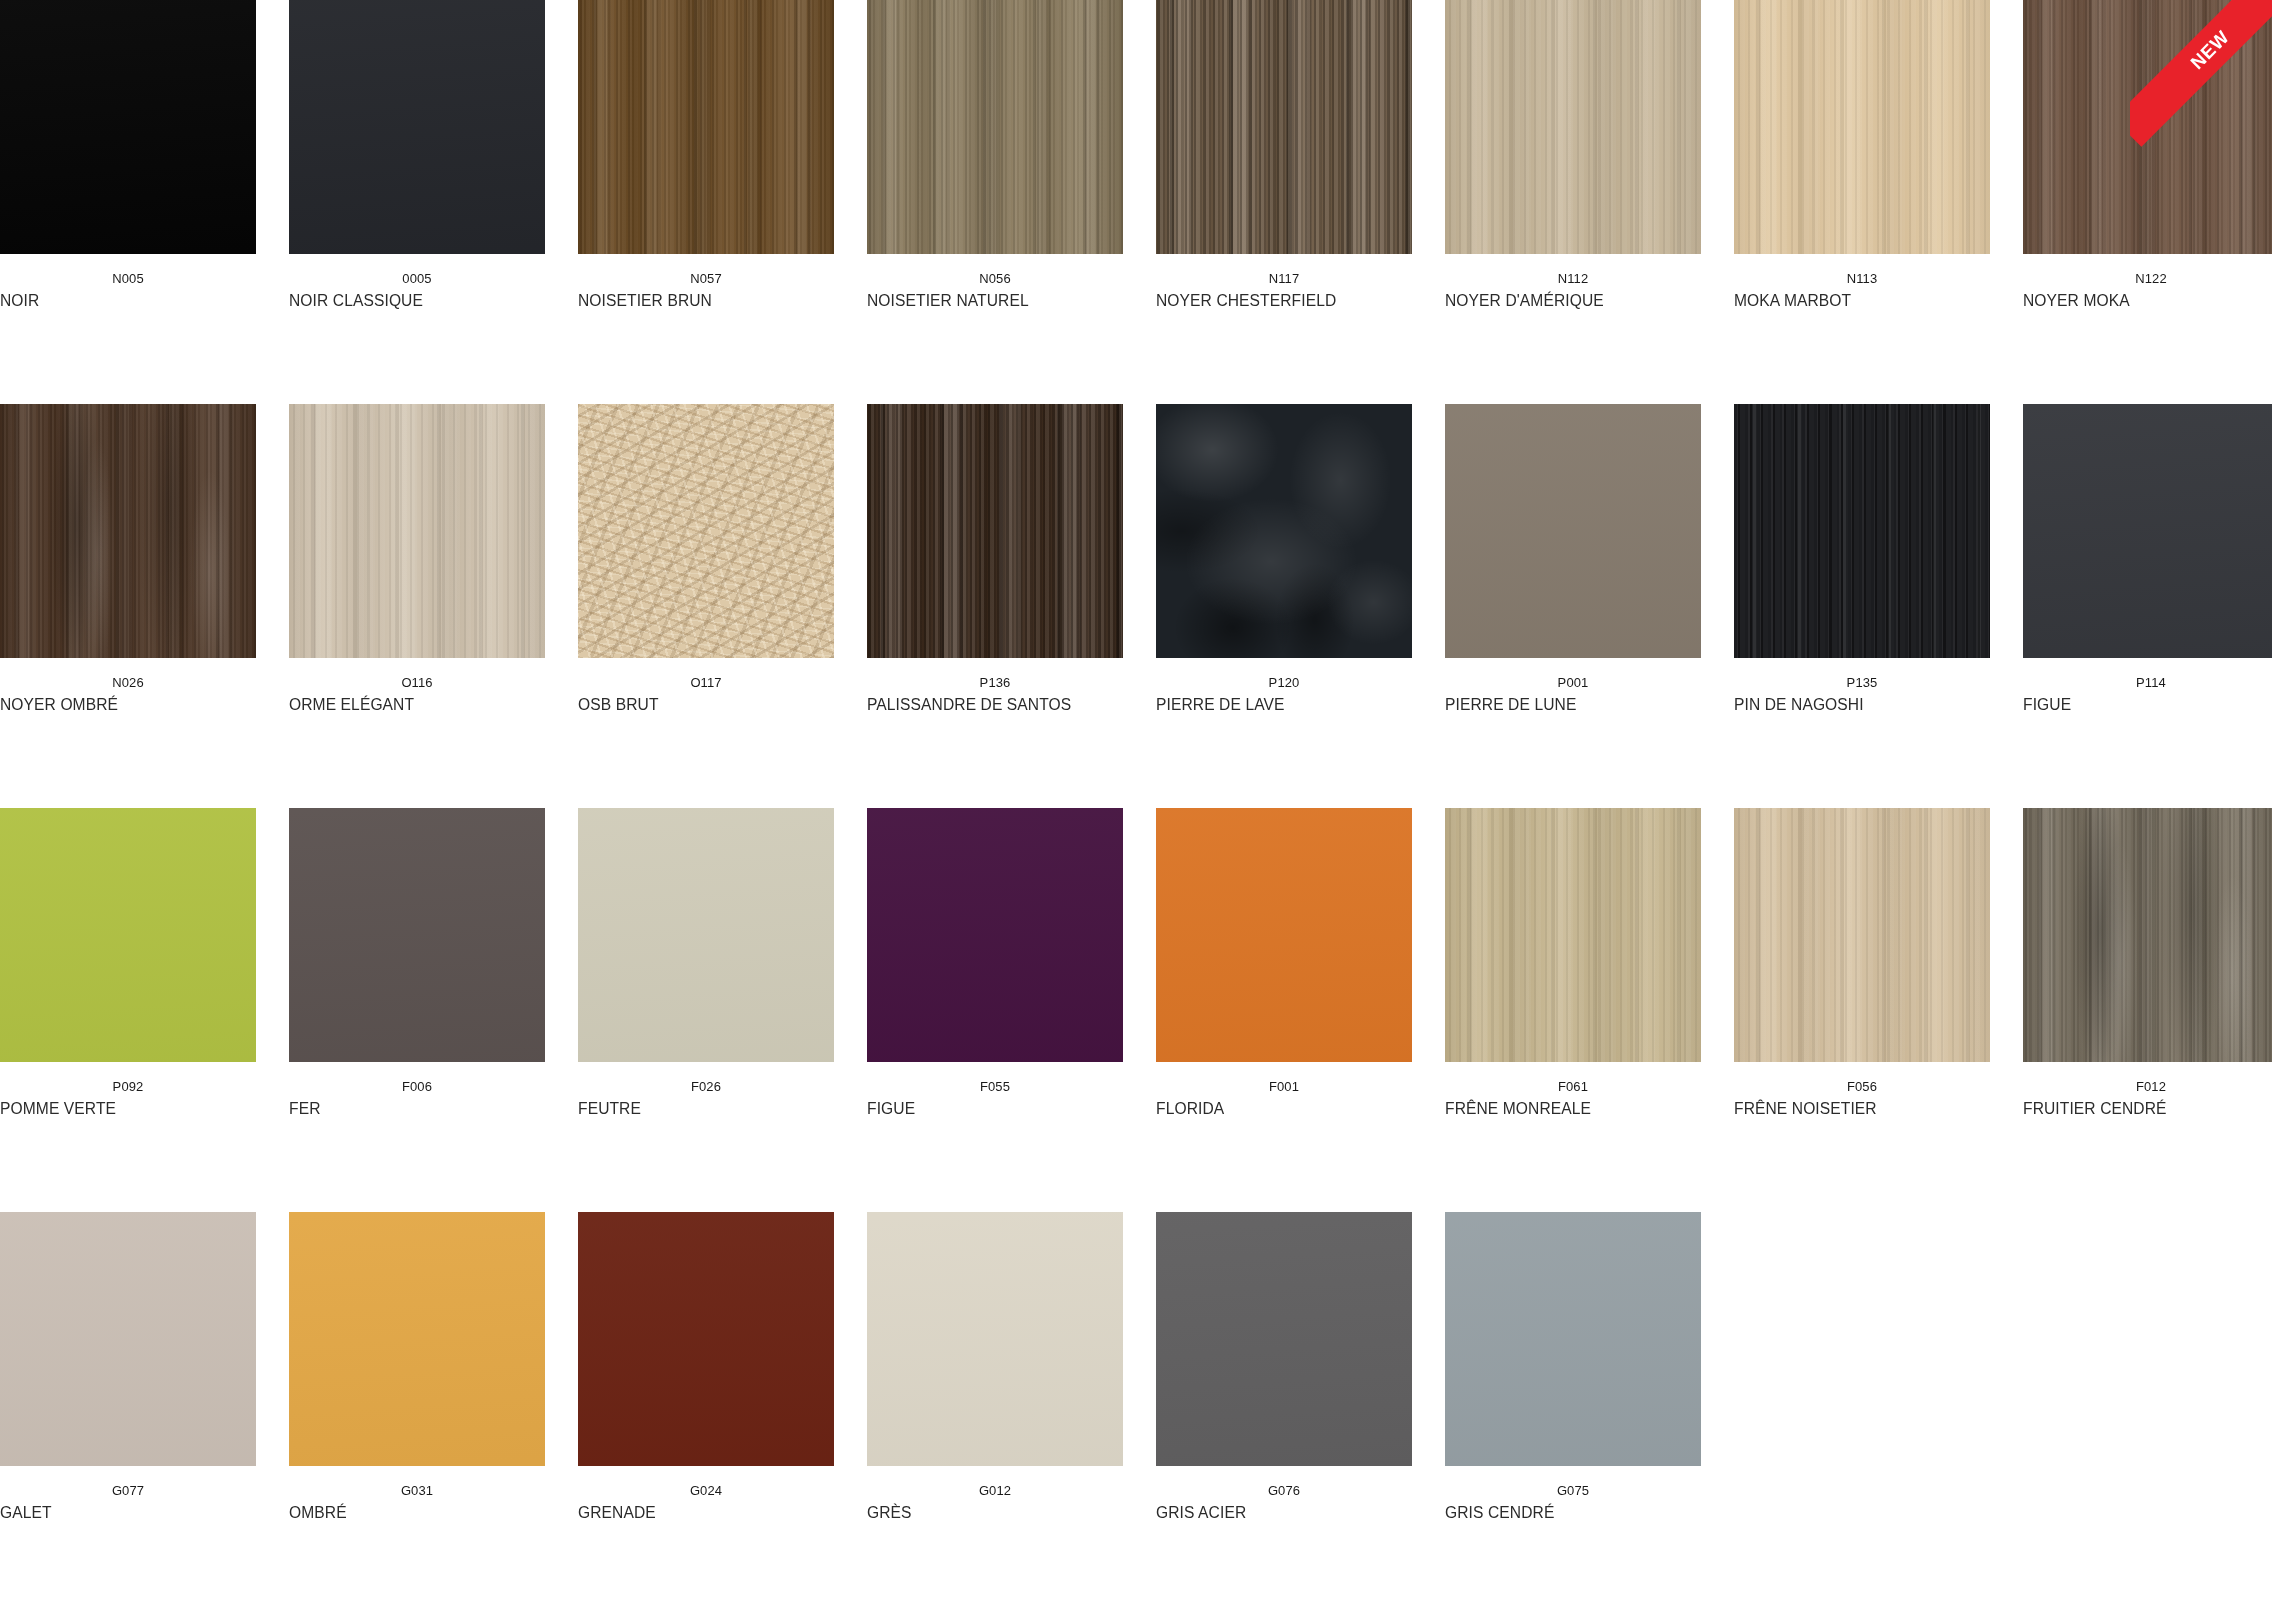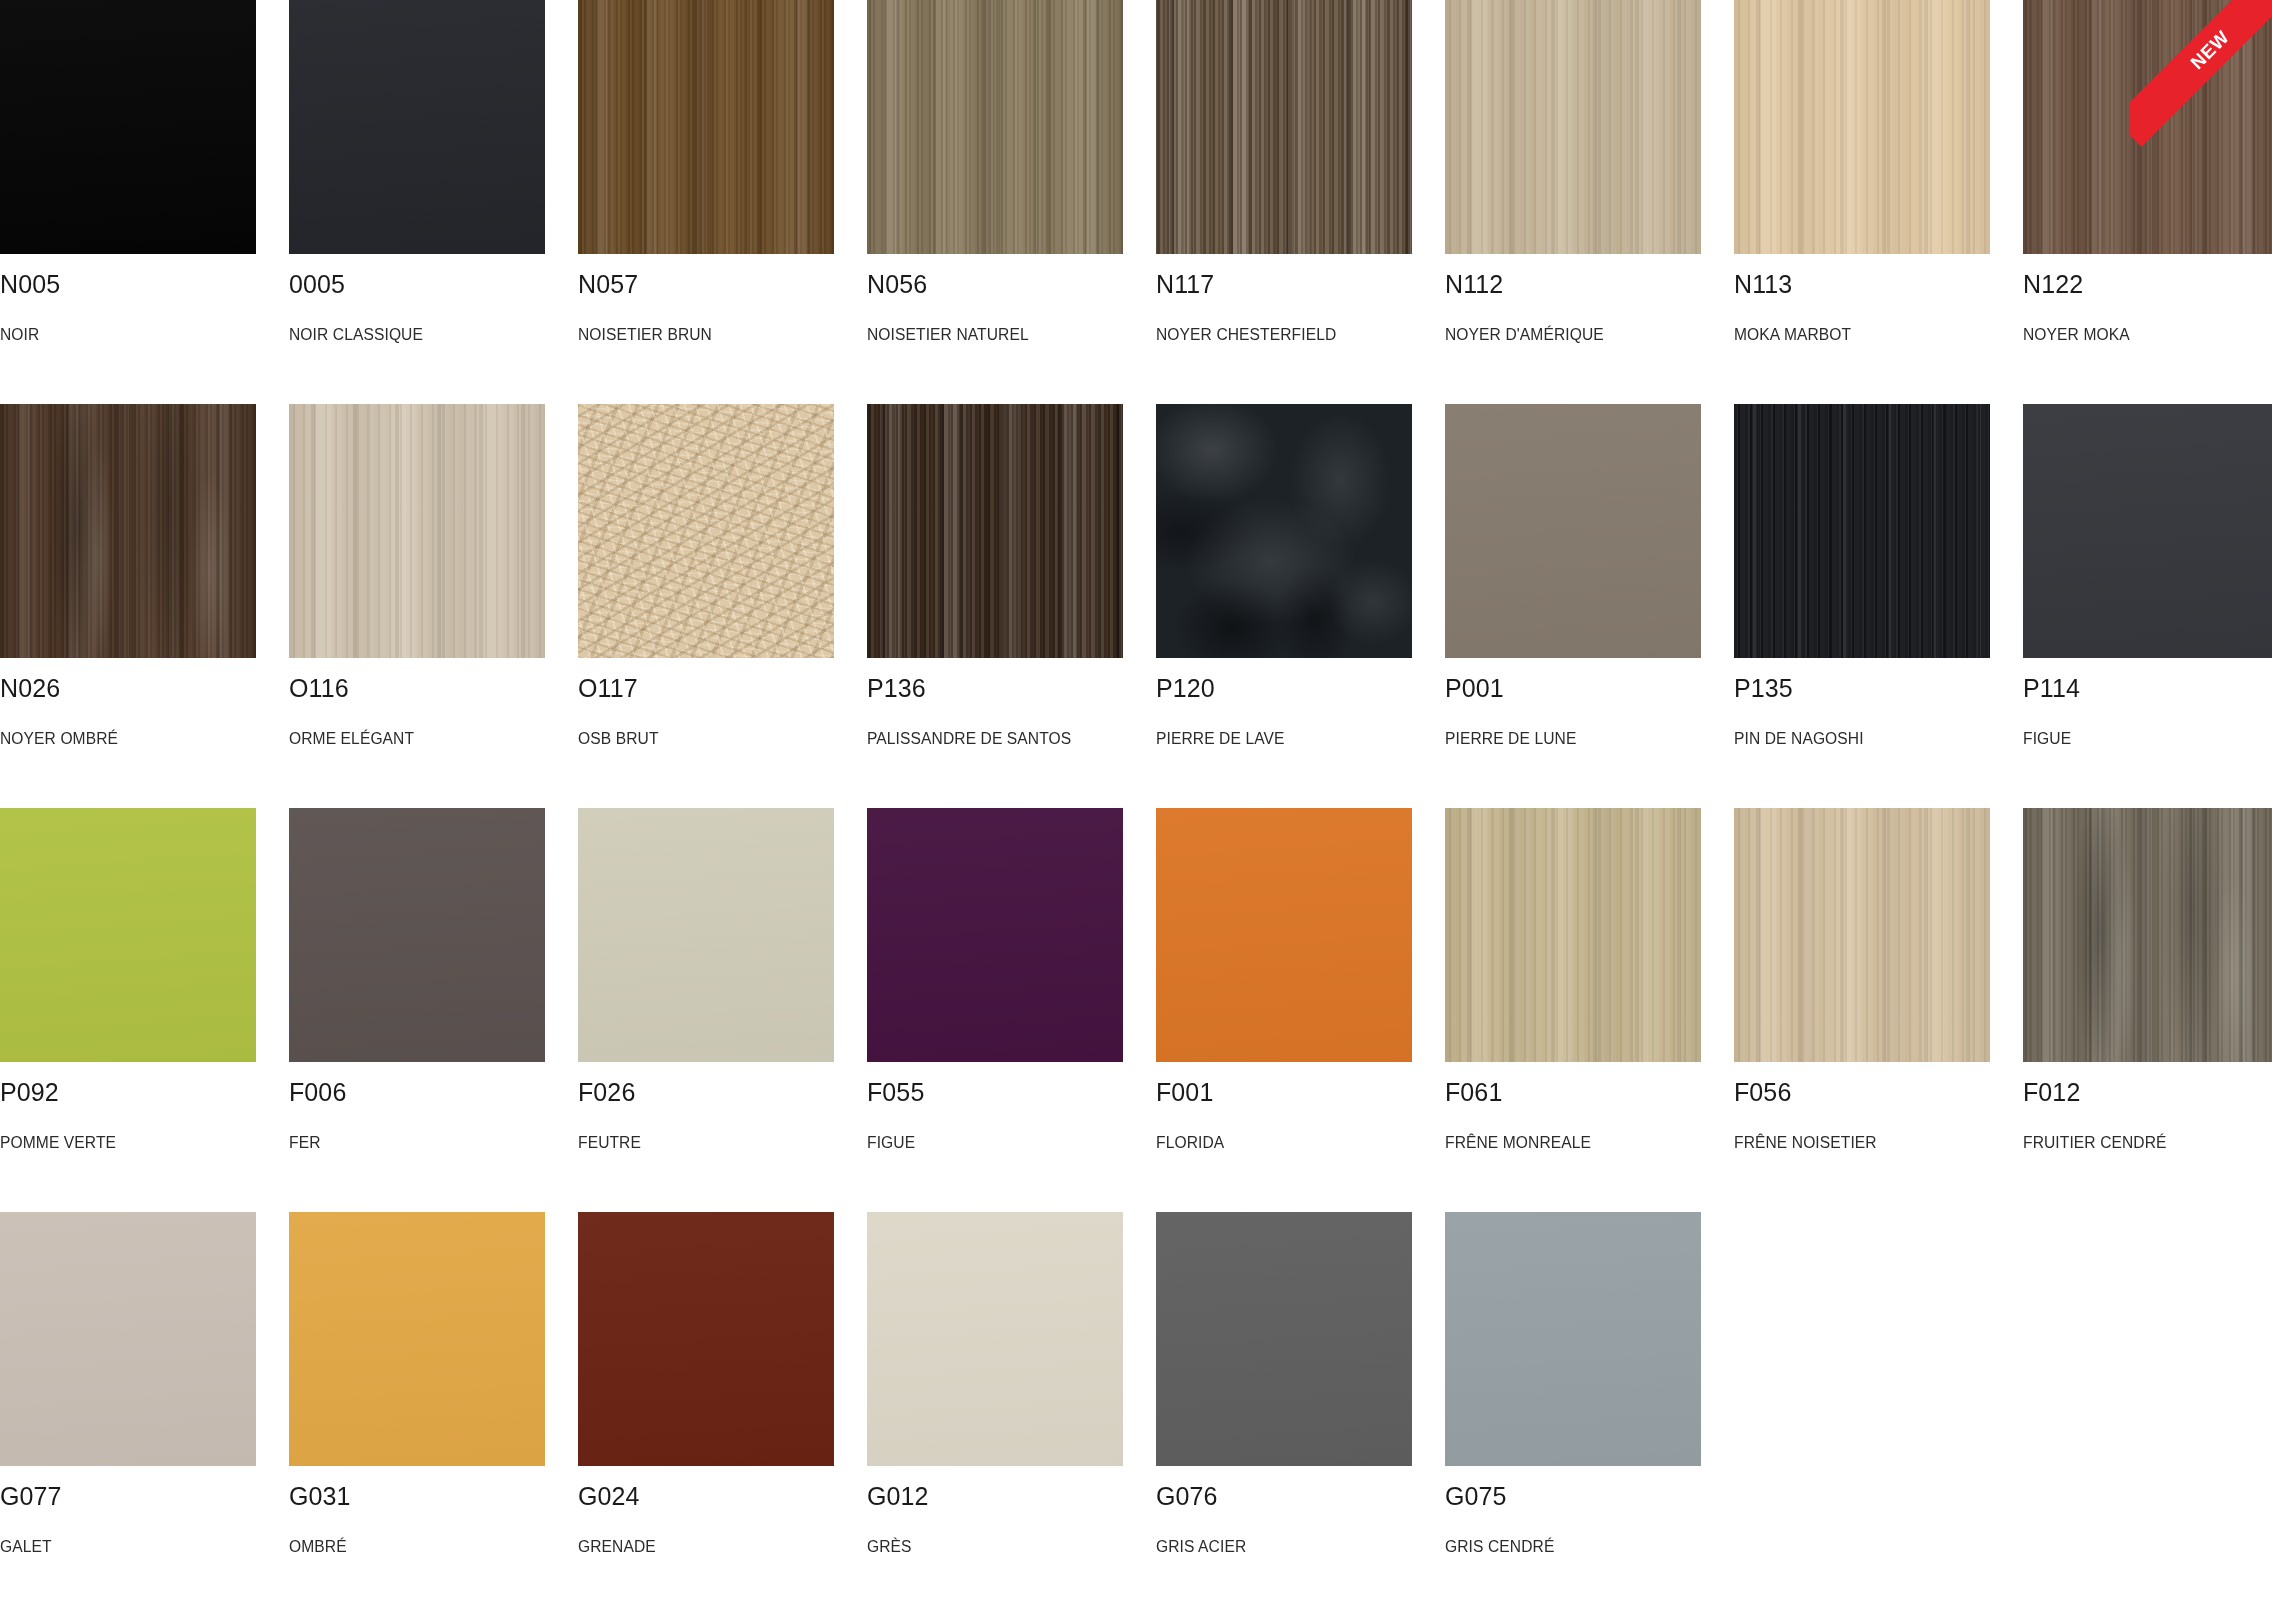--- a/index.html
+++ b/index.html
@@ -30,35 +30,36 @@
 
   .swatch-image {
     width: 256px;
     height: 254px;
     position: relative;
     overflow: hidden;
     display: block;
   }
 
   .swatch-code {
-    font-size: 25px;
+    font-size: 13px;
     font-weight: 400;
     color: #1a1a1a;
     letter-spacing: 0.1px;
     margin-top: 18px;
     line-height: 1;
     white-space: nowrap;
+    text-align: center;
   }
 
   .swatch-name {
     font-size: 15.6px;
     font-weight: 400;
     color: #2b2b2b;
     letter-spacing: 0.1px;
-    margin-top: 30px;
+    margin-top: 8px;
     line-height: 1;
     white-space: nowrap;
   }
 
   
   .new-ribbon {
     position: absolute;
     top: 0;
     right: 0;
     width: 149px;

